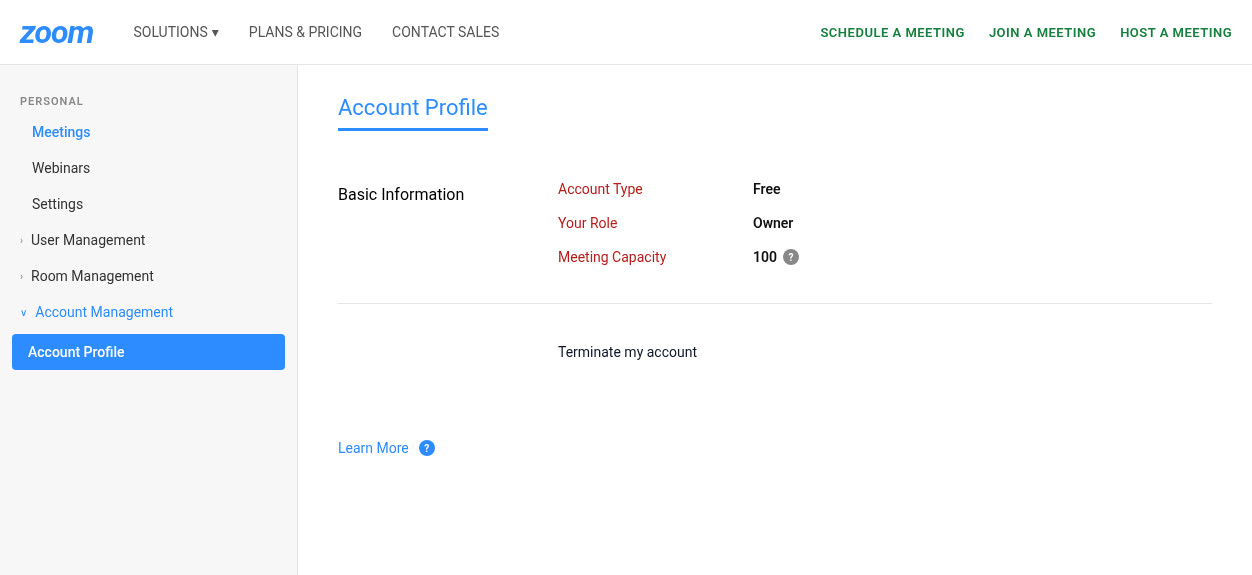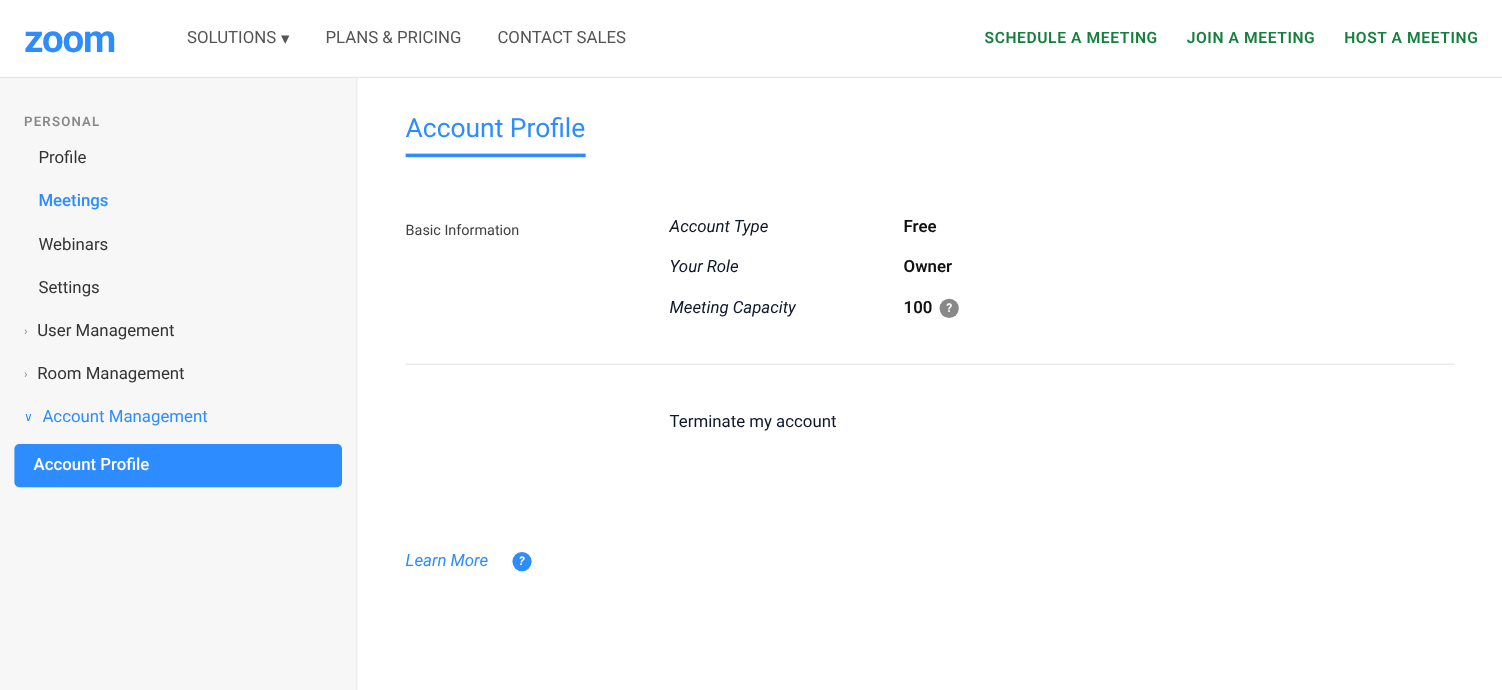--- a/index.html
+++ b/index.html
@@ -12,21 +12,22 @@
       height: 65px;
       border-bottom: 1px solid #e5e5e5;
       padding: 0 20px;
       background: #fff;
     }
     .logo {
       color: #2D8CFF;
       font-size: 32px;
       font-weight: 700;
       letter-spacing: -1px;
-      margin-right: 60px;
+      margin-right: 40px;
+      font-style: italic;
     }
     .nav-left {
       display: flex;
       align-items: center;
       gap: 30px;
       flex: 1;
     }
     .nav-item {
       color: #555;
       font-size: 14px;
@@ -121,40 +122,39 @@
 
     
     .content-section {
       display: flex;
       gap: 60px;
       padding: 20px 0;
       border-bottom: 1px solid #e5e5e5;
       margin-bottom: 20px;
     }
     .section-label {
-      color: #404040;
-      font-size: 12px;
+      color: #000000;
+      font-size: 16px;
       width: 160px;
       flex-shrink: 0;
       padding-top: 4px;
     }
     .section-fields {
       flex: 1;
     }
     .field-row {
       display: flex;
       align-items: center;
       margin-bottom: 18px;
       gap: 40px;
     }
     .field-name {
-      color: #0f172a;
+      color: #b91c1c;
       font-size: 14px;
       width: 140px;
-      font-style: italic;
     }
     .field-value {
       color: #111;
       font-weight: 600;
       font-size: 14px;
       display: flex;
       align-items: center;
       gap: 6px;
       margin-left: 15px;
     }
@@ -174,25 +174,24 @@
 
     .terminate-link {
       color: #0f172a;
       cursor: pointer;
       font-size: 14px;
       margin-top: 20px;
       display: inline-block;
     }
 
     .learn-more-section {
-      margin-top: 100px;
-      display: flex;
-      align-items: center;
-      gap: 20px;
-      font-style: italic;
+      margin-top: 80px;
+      display: flex;
+      align-items: center;
+      gap: 10px;
     }
     .learn-more-link {
       color: #2D8CFF;
       cursor: pointer;
       font-size: 14px;
     }
     .question-icon {
       display: inline-flex;
       align-items: center;
       justify-content: center;
@@ -224,21 +223,20 @@
     <span class="nav-right-item">JOIN A MEETING</span>
     <span class="nav-right-item">HOST A MEETING</span>
   </nav>
 </header>
 
 <div class="layout">
 
   <aside class="sidebar">
     <div class="sidebar-section-label">PERSONAL</div>
 
-    <div class="sidebar-item">Profile</div>
     <div class="sidebar-item active">Meetings</div>
     <div class="sidebar-item">Webinars</div>
     <div class="sidebar-item">Settings</div>
 
 
     <div class="sidebar-item-with-arrow">
       <span class="arrow">›</span>
       <span>User Management</span>
     </div>
     <div class="sidebar-item-with-arrow">

